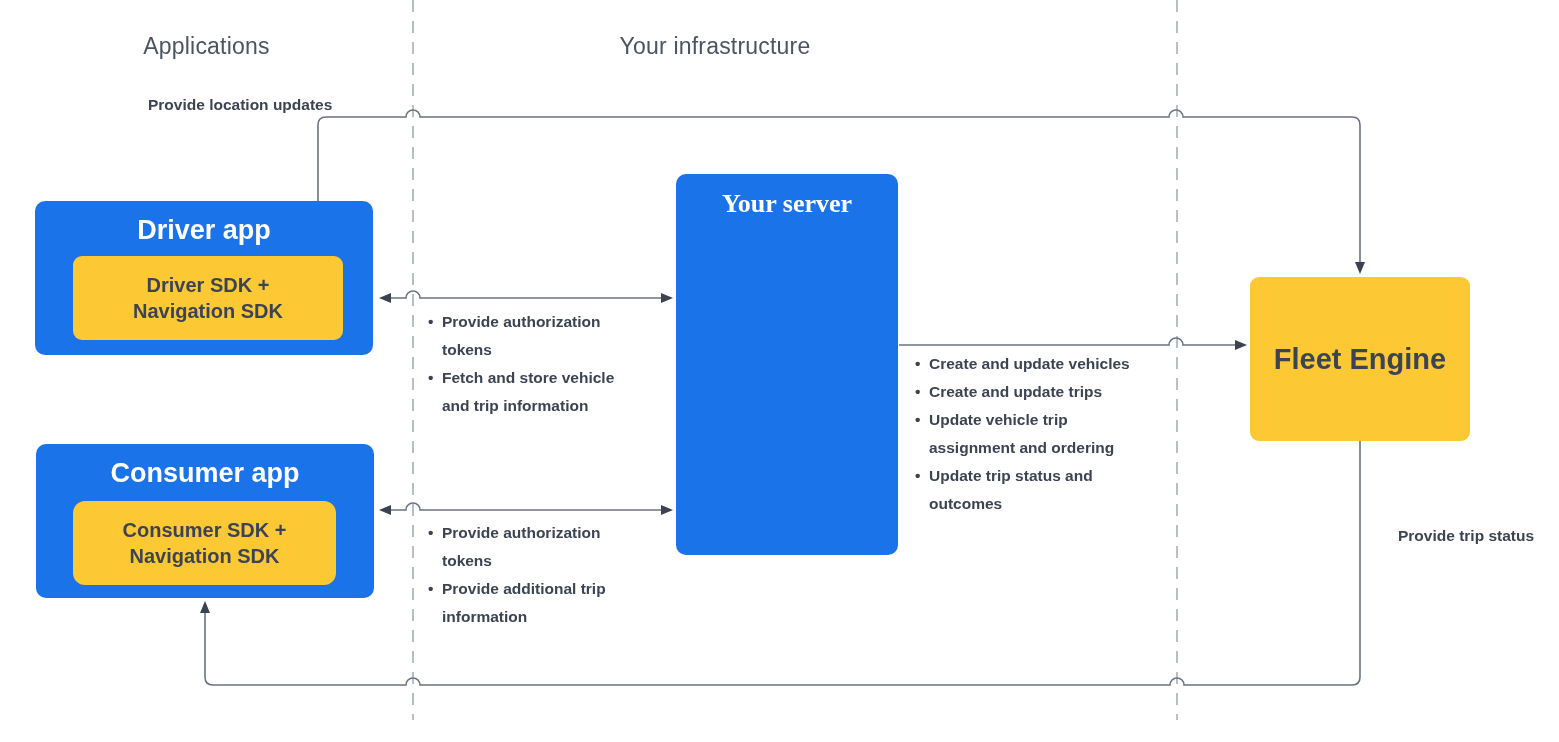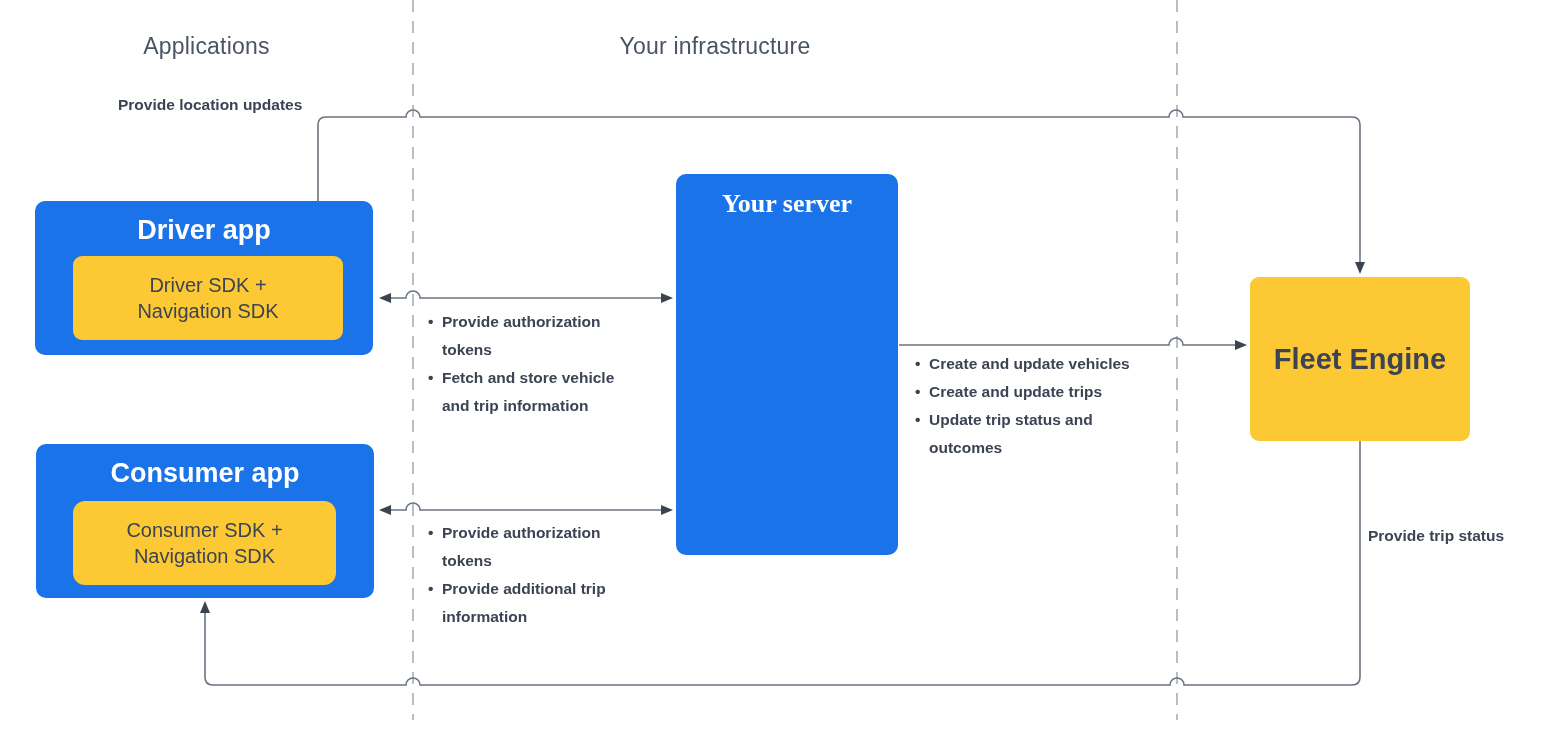--- a/index.html
+++ b/index.html
@@ -20,26 +20,26 @@
   .edge{fill:none; stroke:var(--line); stroke-width:1.6px;}
   .arrowhead{fill:var(--arrow);}
 
   .node{position:absolute; border-radius:10px;}
   .blue-box{background:var(--blue);}
   .yellow-box{background:var(--yellow); border-radius:9px;}
   .node-title{color:var(--white); font-weight:bold; text-align:center;}
   .app-title{font-size:27px; padding-top:14px;}
   .server-title{font-size:26px; padding-top:15px;}
   .sdk-box{position:absolute; display:flex; align-items:center; justify-content:center;
-    text-align:center; font-weight:normal; font-size:20px; color:var(--dark);
+    text-align:center; font-weight:bold; font-size:20px; color:var(--dark);
     line-height:1.32; white-space:pre-line;}
   .fleet-box{display:flex; align-items:center; justify-content:center;
     font-weight:bold; font-size:29px; color:var(--dark);}
 
-  .edge-label{position:absolute; font-weight:bold; font-size:15.5px; color:var(--dark); white-space:nowrap;}
+  .edge-label{position:absolute; font-weight:bold; font-size:15.5px; color:var(--dark); white-space:nowrap;margin-left:30px;}
 
   .bullets{position:absolute; list-style:none; font-weight:bold; font-size:15.5px;
     color:var(--dark); line-height:28px;}
   .bullets li{position:relative; padding-left:14px;}
   .bullets li::before{content:"\2022"; position:absolute; left:0; top:0;}
 </style>
 </head>
 <body>
 
 <div class="canvas">
@@ -95,20 +95,21 @@
   <div class="edge-label" style="left:118px; top:96px;">Provide location updates</div>
   <div class="edge-label" style="left:1368px; top:527px;">Provide trip status</div>
 
   <ul class="bullets" style="left:428px; top:308px; width:208px;">
       <li>Provide authorization tokens</li>
       <li>Fetch and store vehicle and trip information</li>
     </ul>
   <ul class="bullets" style="left:915px; top:350px; width:240px;">
       <li>Create and update vehicles</li>
       <li>Create and update trips</li>
+      <li>Update vehicle trip assignment and ordering</li>
       <li>Update trip status and outcomes</li>
     </ul>
   <ul class="bullets" style="left:428px; top:519px; width:190px;">
       <li>Provide authorization tokens</li>
       <li>Provide additional trip information</li>
     </ul>
 
 </div>
 
 </body></html>

